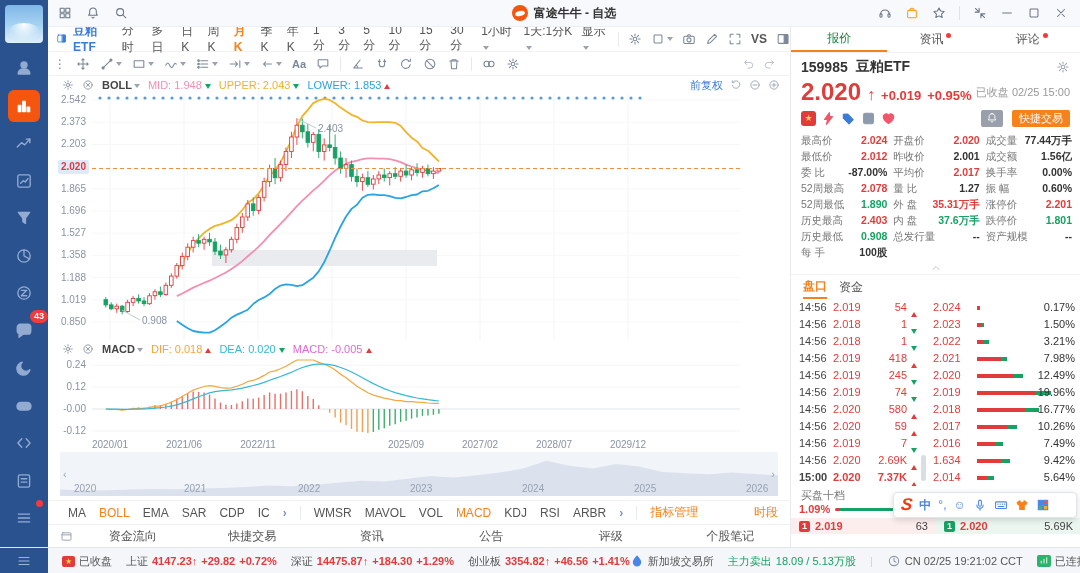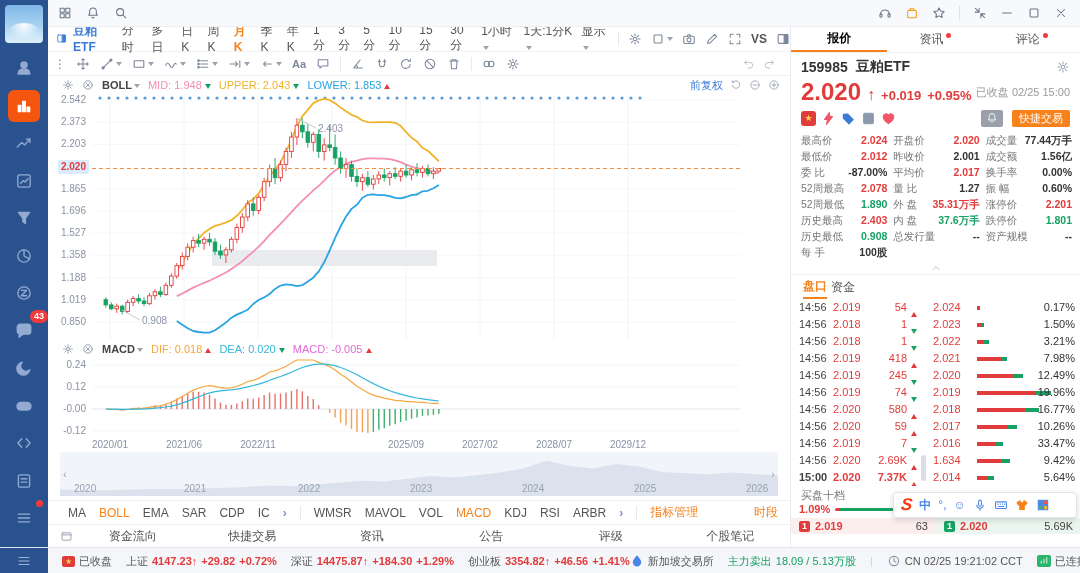--- a/index.html
+++ b/index.html
@@ -54,40 +54,40 @@
   #navigator .nvarr{position:absolute;top:16px;color:#9aa6b8;font-size:11px;}
   #row-indtabs{top:474px;height:24px;border-top:1px solid #f0f2f5;gap:13px;padding-left:20px;box-sizing:border-box;color:#555;}
   #row-indtabs .itab.active{color:#f7821b;}
   #row-indtabs .chev{color:#7d93c2;font-weight:bold;}
   #row-bottomtabs{top:498px;height:23px;border-top:1px solid #eef0f4;color:#555;}
   #row-bottomtabs .btab{flex:1;text-align:center;}
   
   #rightpanel{position:absolute;left:790px;top:26px;width:290px;height:521px;border-left:1px solid #e8eaef;box-sizing:border-box;background:#fff;}
   #rp-tabs{display:flex;height:26px;border-bottom:1px solid #f0f2f5;}
   .rp-tab{flex:1;display:flex;align-items:center;justify-content:center;color:#555;position:relative;}
-  .rp-tab.active{color:#000000;border-bottom:2px solid #f7821b;box-sizing:border-box;font-weight:bold;}
+  .rp-tab.active{color:#15803d;border-bottom:2px solid #f7821b;box-sizing:border-box;}
   .rp-dot{width:5px;height:5px;border-radius:50%;background:#f23c3c;margin-left:3px;margin-top:-8px;}
   #rp-head{position:relative;padding:5px 10px 0 10px;}
   .rp-code{font-size:14px;font-weight:bold;color:#333;}
   .rp-price-row{display:flex;align-items:baseline;gap:6px;margin-top:2px;}
   .rp-price{font-size:24px;font-weight:bold;color:#e23b3b;letter-spacing:0;}
   .rp-chg{font-size:13px;font-weight:bold;color:#e23b3b;}
   .rp-status{position:absolute;right:10px;top:32px;color:#999;font-size:11px;}
   .rp-icons{display:flex;align-items:center;gap:5px;margin-top:4px;height:16px;}
   .chip{width:15px;height:15px;border-radius:3px;display:flex;align-items:center;justify-content:center;color:#fff;font-size:9px;}
   .btn-quick{margin-left:4px;background:#f7821b;color:#fff;padding:1px 7px;border-radius:2px;font-size:11px;line-height:15px;}
   .btn-bell{margin-left:auto;width:22px;height:17px;border-radius:2px;background:#9aa0ab;color:#fff;display:flex;align-items:center;justify-content:center;}
   #rp-stats{display:flex;padding:6px 8px 2px 10px;gap:6px;}
   .st-col{flex:1;}
   .st-row{display:flex;justify-content:space-between;font-size:10.5px;line-height:16px;white-space:nowrap;}
   .st-l{color:#777;}
   .st-v{font-weight:bold;}
   .c-red{color:#e23b3b;}  .c-green{color:#17a263;}  .c-dark{color:#333;}
   #rp-chev{height:12px;display:flex;justify-content:center;color:#b6bcc6;}
-  #rp-ptabs{display:flex;gap:4px;padding-left:12px;height:24px;align-items:center;border-top:1px solid #f0f2f5;}
+  #rp-ptabs{display:flex;gap:12px;padding-left:12px;height:24px;align-items:center;border-top:1px solid #f0f2f5;}
   .rp-ptab{color:#555;height:100%;display:flex;align-items:center;box-sizing:border-box;}
   .rp-ptab.active{color:#f7821b;border-bottom:2px solid #f7821b;font-weight:bold;}
   #rp-tickhead{display:flex;align-items:center;gap:5px;padding:4px 10px 2px 12px;color:#555;}
   #rp-tickhead .sp{margin-left:auto;display:flex;gap:8px;color:#aab1bc;}
   #rp-ticks{position:relative;height:187px;overflow:hidden;font-size:11px;}
   .tk-row{position:absolute;left:0;width:290px;height:17px;line-height:17px;}
   .tk-t{position:absolute;left:8px;color:#444;}
   .tk-p{position:absolute;left:42px;color:#e23b3b;}
   .tk-v{position:absolute;left:70px;width:46px;text-align:right;color:#e23b3b;}
   .tk-a{position:absolute;left:120px;top:6px;}
@@ -219,20 +219,24 @@
             <path d="M8 2.2c2.3 0 3.8 1.6 3.8 3.9v2.6l1.2 1.9H3l1.2-1.9V6.1C4.2 3.8 5.7 2.2 8 2.2z"></path>
             <path d="M6.8 12.8a1.3 1.3 0 0 0 2.4 0"></path>
           </svg>
         </span>
       <span class="icw">
           <svg width="14" height="14" viewBox="0 0 16 16" fill="none" stroke="currentColor" stroke-width="1.2" stroke-linecap="round" stroke-linejoin="round">
             <circle cx="7" cy="7" r="4"></circle>
             <path d="M10 10l3.5 3.5"></path>
           </svg>
         </span>
+    </div>
+    <div class="tb-center">
+      <span class="tb-logo"></span>
+      <span class="tb-title">富途牛牛 - 自选</span>
     </div>
     <div class="tb-right">
       <span class="icw">
           <svg width="14" height="14" viewBox="0 0 16 16" fill="none" stroke="currentColor" stroke-width="1.2" stroke-linecap="round" stroke-linejoin="round">
             <path d="M3 9.5a5 5 0 0 1 10 0"></path>
             <rect x="2.2" y="9" width="2.4" height="3.8" rx="1.1"></rect>
             <rect x="11.4" y="9" width="2.4" height="3.8" rx="1.1"></rect>
           </svg>
         </span>
       <span class="icw" style="color:#f7a01b">
@@ -1151,21 +1155,21 @@
         <div class="tk-row" style="top: 136px;">
           <span class="tk-t" style="">14:56</span>
           <span class="tk-p" style="">2.019</span>
       <span class="tk-v" style="">7</span>
           <span class="tk-a"><span class="tri-down"></span></span>
       <span class="ds-p">2.016</span>
       <span class="ds-bar">
             <span style="width:18px;background:#e23b3b"></span>
             <span style="width:8px;background:#17a263"></span>
           </span>
-      <span class="ds-pct">33.47%</span>
+      <span class="ds-pct">7.49%</span>
         </div>
         <div class="tk-row" style="top: 153px;">
           <span class="tk-t" style="">14:56</span>
           <span class="tk-p" style="">2.020</span>
       <span class="tk-v" style="">2.69K</span>
           <span class="tk-a"><span class="tri-up"></span></span>
       <span class="ds-p">1.634</span>
       <span class="ds-bar">
             <span style="width:24px;background:#e23b3b"></span>
             <span style="width:9px;background:#17a263"></span>

